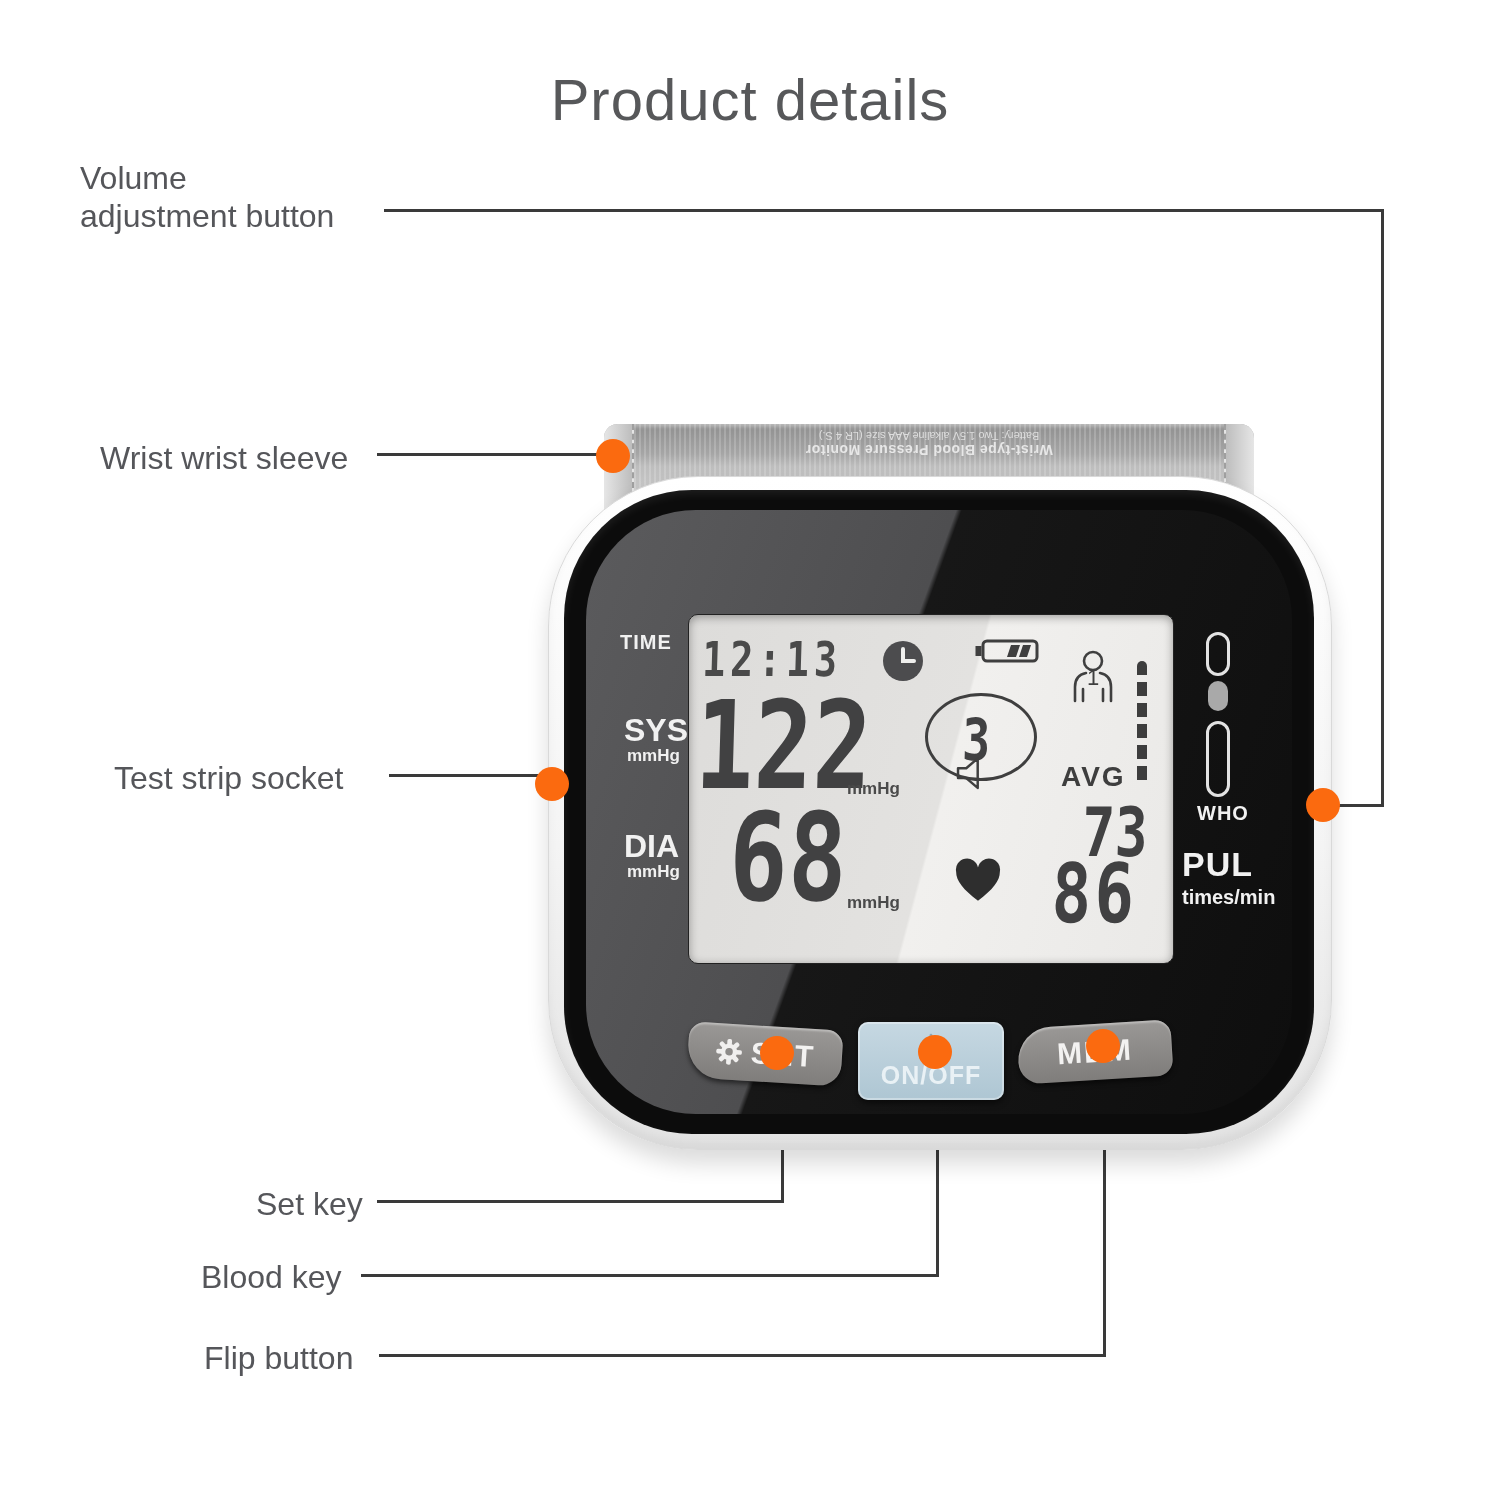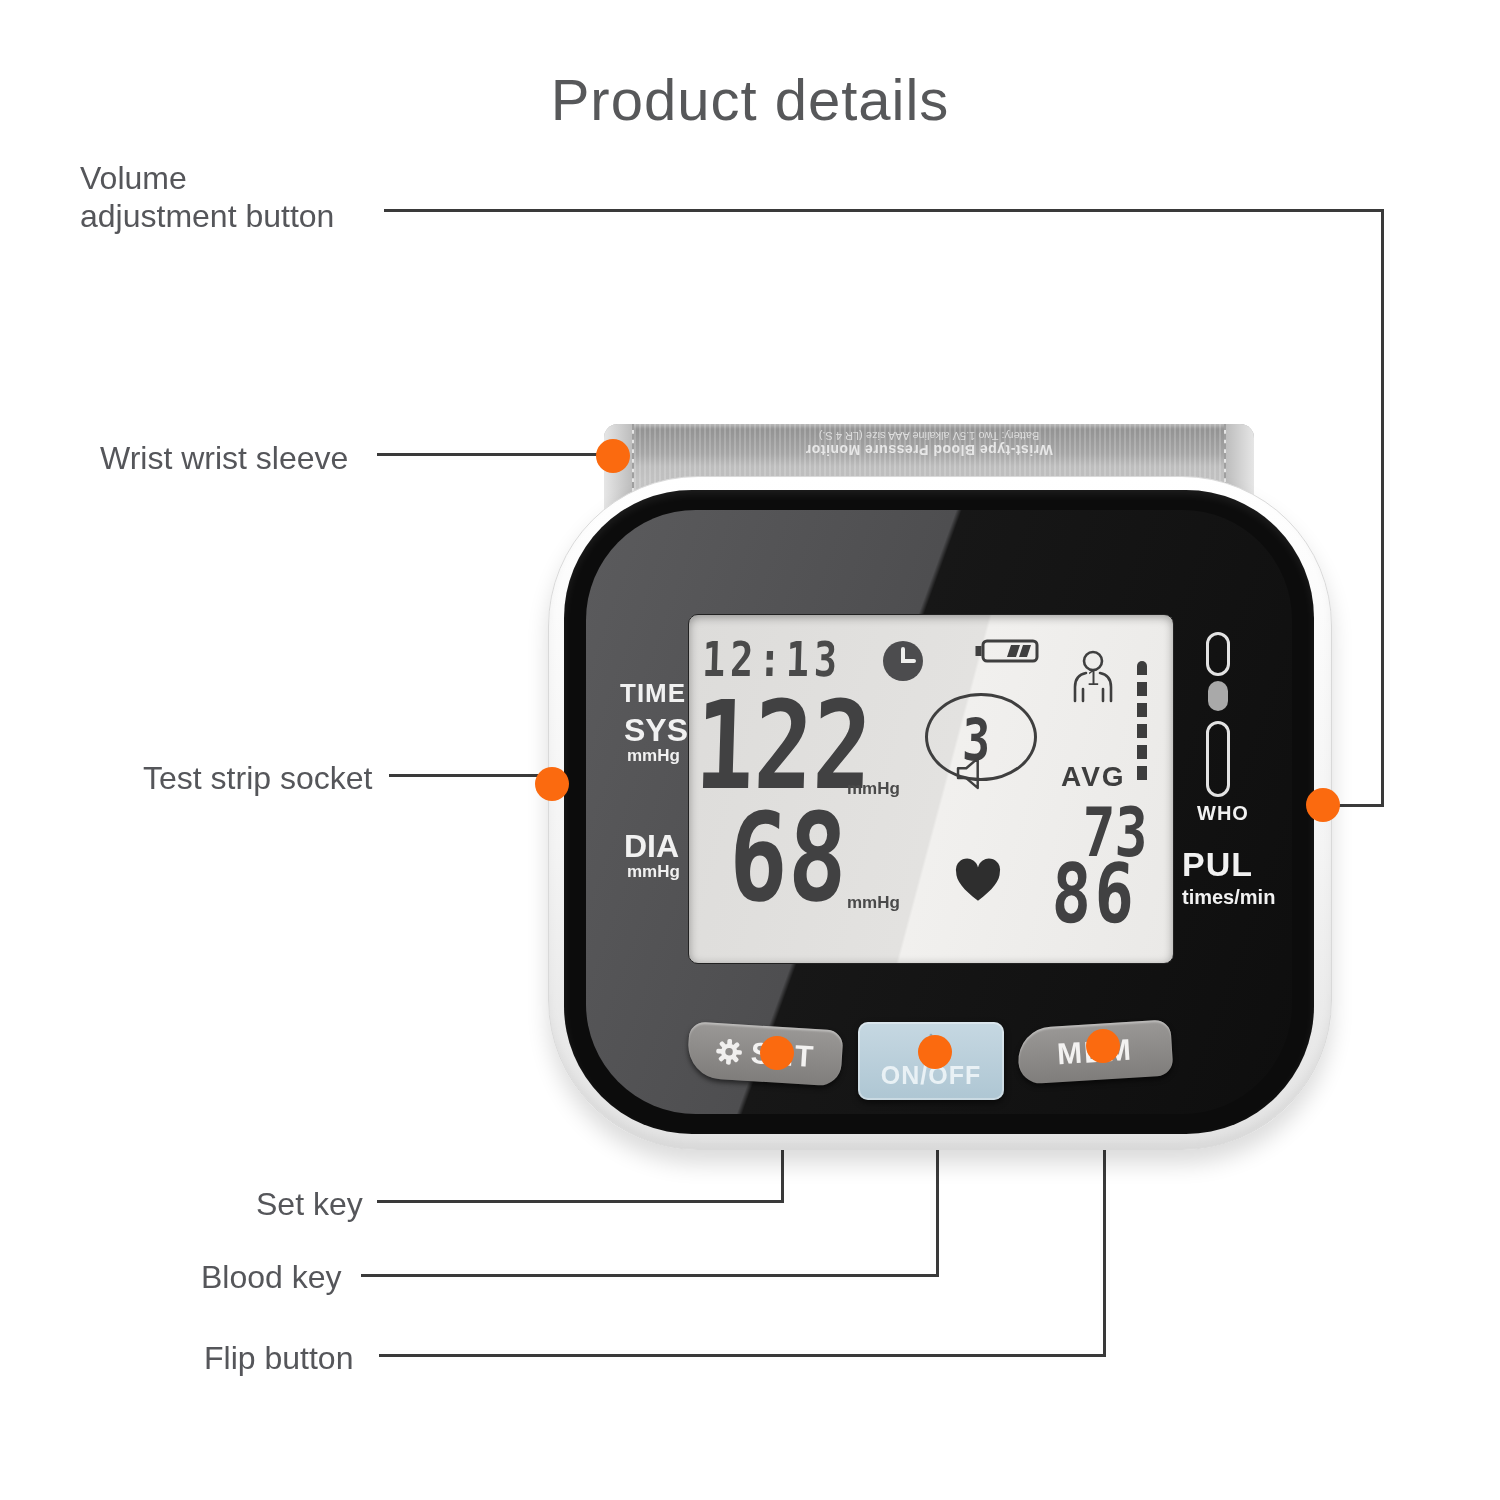--- a/index.html
+++ b/index.html
@@ -68,21 +68,21 @@
 
 <div class="stage">
 
   <div class="abs callout-label" style="left:80px;top:160px;">
     <div>Volume</div>
     <div>adjustment button</div>
   </div>
 
   <div class="abs title">Product details</div>
   <div class="abs callout-label" style="left:88px;top:440px;margin-left:12px;">Wrist wrist sleeve</div>
-  <div class="abs callout-label" style="left:114px;top:760px;margin-left:29px;">Test strip socket</div>
+  <div class="abs callout-label" style="left:114px;top:760px;">Test strip socket</div>
   <div class="abs callout-label" style="left:256px;top:1186px;">Set key</div>
   <div class="abs callout-label" style="left:201px;top:1259px;">Blood key</div>
   <div class="abs callout-label" style="left:204px;top:1340px;">Flip button</div>
 
   <div class="abs cline" style="left:384px;top:209px;width:1000px;height:3px;"></div>
   <div class="abs cline" style="left:1381px;top:209px;width:3px;height:598px;"></div>
   <div class="abs cline" style="left:1331px;top:804px;width:53px;height:3px;"></div>
 
   <div class="abs cline" style="left:377px;top:453px;width:226px;height:3px;"></div>
   <div class="abs cline" style="left:389px;top:774px;width:155px;height:3px;"></div>
@@ -102,21 +102,21 @@
     <div class="abs cuff-print">
       <div class="l1">Wrist-type Blood Pressure Monitor</div>
       <div class="l2">Battery: Two 1.5V alkaline AAA size (LR 4 S.)</div>
     </div>
   </div>
 
   <div class="abs body-shell"></div>
   <div class="abs face"></div>
   <div class="abs bezel"></div>
 
-  <div class="abs bz" style="left:620px;top:631px;font-size:26px;letter-spacing:1px;margin-top:47px;">TIME</div>
+  <div class="abs bz" style="left:620px;top:631px;font-size:20px;letter-spacing:1px;">TIME</div>
   <div class="abs bz" style="left:624px;top:712px;font-size:32px;">SYS</div>
   <div class="abs bz" style="left:627px;top:746px;font-size:17px;">mmHg</div>
   <div class="abs bz" style="left:624px;top:828px;font-size:32px;text-align:center;">DIA</div>
   <div class="abs bz" style="left:627px;top:862px;font-size:17px;">mmHg</div>
 
   <div class="abs pill" style="left:1206px;top:632px;width:18px;height:38px;"></div>
   <div class="abs pill filled" style="left:1208px;top:681px;width:20px;height:30px;"></div>
   <div class="abs pill" style="left:1206px;top:721px;width:18px;height:70px;"></div>
   <div class="abs bz" style="left:1197px;top:802px;font-size:20px;letter-spacing:1px;">WHO</div>
 

